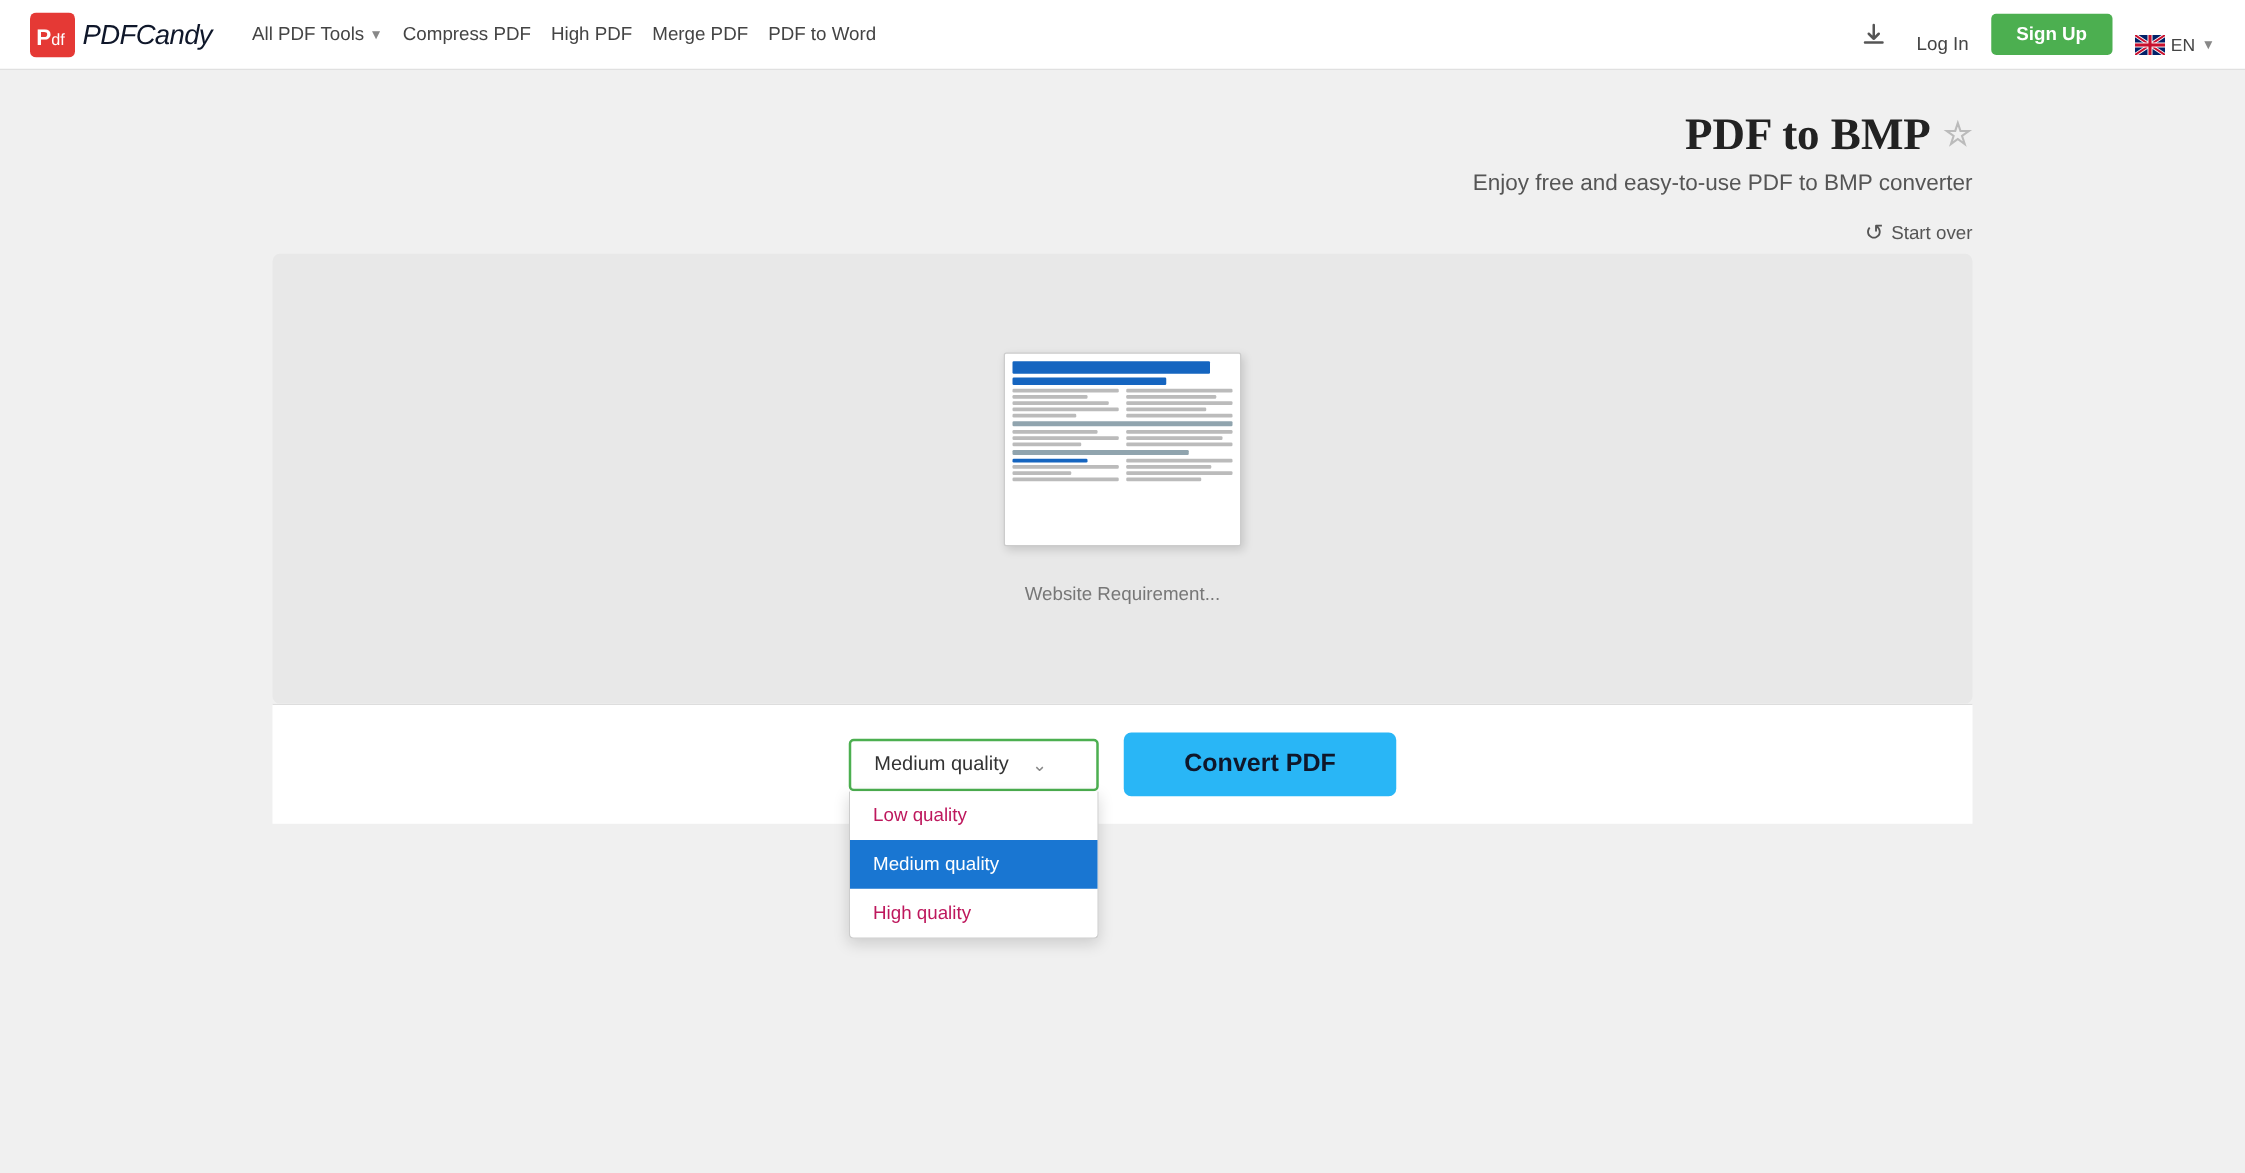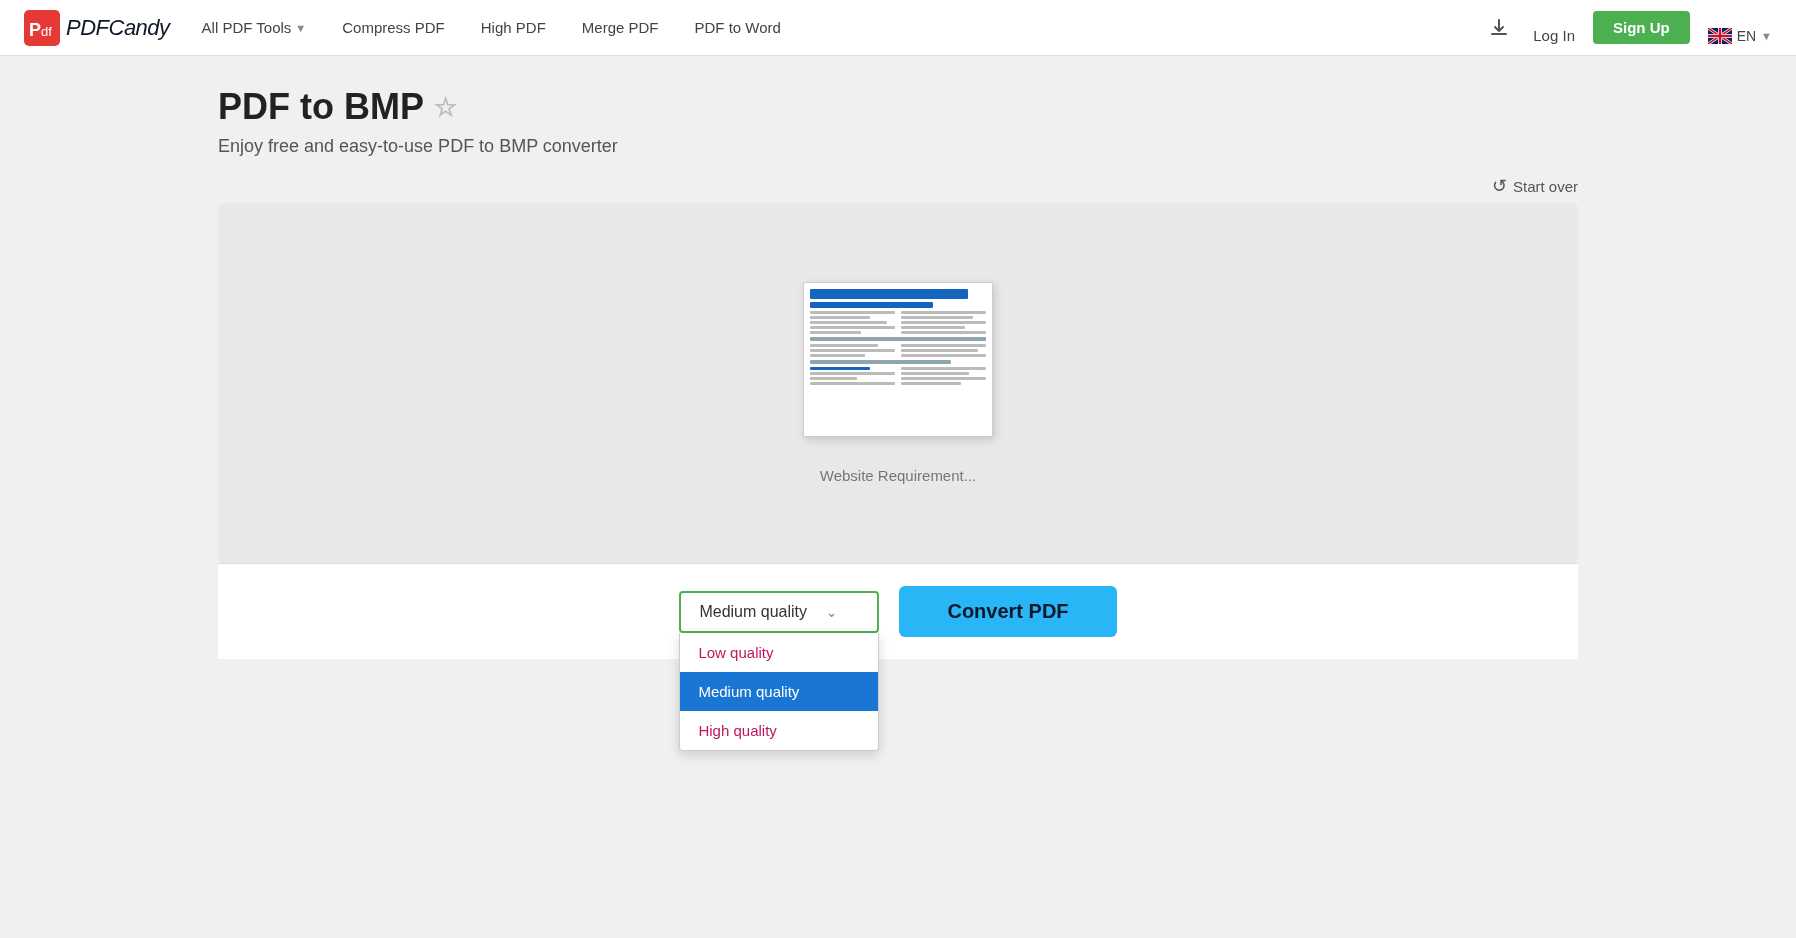--- a/index.html
+++ b/index.html
@@ -29,21 +29,21 @@
     .logo-text {
       font-size: 22px;
       font-weight: 700;
       color: #0f172a;
       letter-spacing: -0.5px;
     }
     .logo-text span { font-style: italic; font-weight: 400; }
     .nav {
       display: flex;
       align-items: flex-start;
-      gap: 36px;
+      gap: 16px;
       flex: 1;
     }
     .nav-item {
       color: #444;
       font-size: 15px;
       cursor: pointer;
       white-space: nowrap;
       text-decoration: none;
       display: flex;
       align-items: center;
@@ -95,38 +95,39 @@
       display: inline-block;
     }
 
     
     .main {
       max-width: 1440px;
       margin: 0 auto;
       padding: 30px 40px 40px;
     }
     .page-title-wrap {
-      text-align: left;
+      text-align: right;
       margin-bottom: 8px;
+      font-family: Liberation Serif, serif;
     }
     .page-title {
       font-size: 36px;
       font-weight: 700;
       color: #222;
       display: inline-flex;
       align-items: center;
       gap: 10px;
     }
     .star-icon {
       font-size: 26px;
       color: #bbb;
       cursor: pointer;
     }
     .page-subtitle {
-      text-align: left;
+      text-align: right;
       font-size: 18px;
       color: #555;
       margin-bottom: 18px;
     }
 
     
     .start-over-wrap {
       display: flex;
       justify-content: flex-end;
       margin-bottom: 6px;

